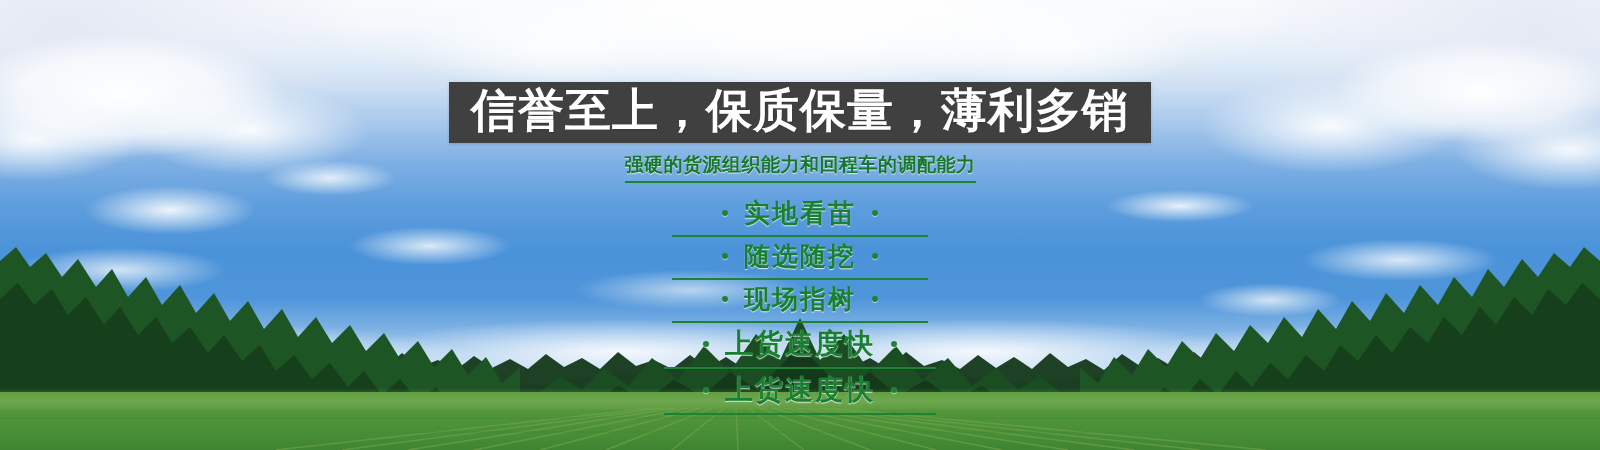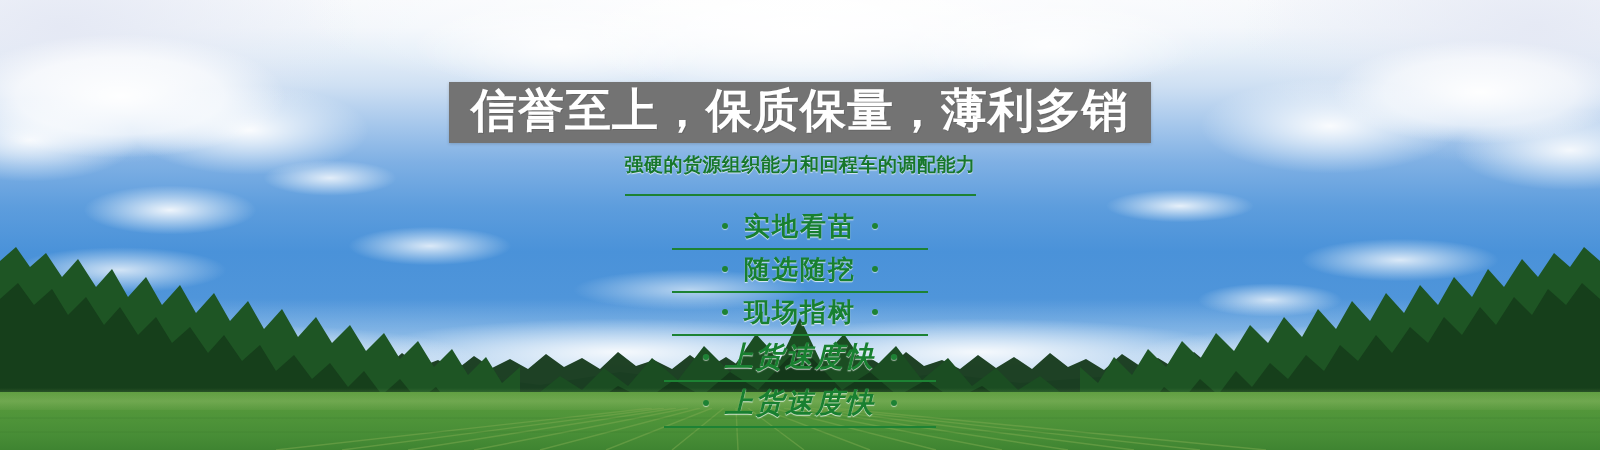--- a/index.html
+++ b/index.html
@@ -109,21 +109,21 @@
   }
 
   
   .content {
     position:absolute; left:0; top:0; width:1600px; height:450px;
     display:flex; flex-direction:column; align-items:center;
   }
 
   .headline-bar {
     margin-top:82px;
-    background:#737373;
+    background:#404040;
     padding:5px 22px 9px 22px;
     box-shadow:0 1px 3px rgba(0,0,0,0.18);
   }
   .headline-text {
     font-family:"DejaVu Sans","Liberation Sans",sans-serif;
     font-size:46px;
     font-weight:bold;
     color:#ffffff;
     letter-spacing:1px;
     line-height:1.02;
@@ -132,42 +132,42 @@
   }
 
   .subtitle {
     margin-top:9px;
     font-family:"DejaVu Sans","Liberation Sans",sans-serif;
     font-size:19px;
     font-weight:bold;
     color:#17772c;
     letter-spacing:0.5px;
     white-space:nowrap;
-    padding-bottom:16px;
+    padding-bottom:3px;
     border-bottom:2px solid #1d8234;
     text-shadow:0 1px 1px rgba(255,255,255,0.75);
   }
 
   .feature-list {
     margin-top:11px;
     display:flex;
     flex-direction:column;
     align-items:center;
   }
   .feature-row {
     display:flex;
     align-items:center;
     justify-content:center;
     gap:16px;
     padding:2px 0 4px 0;
     border-bottom:2px solid #1d8234;
     width:256px;
   }
   .feature-row:nth-child(4),
-  .feature-row:nth-child(5) { width:272px;font-style:italic; }
+  .feature-row:nth-child(5) { width:272px; }
 
   .dot {
     width:6px; height:6px; border-radius:50%;
     background:#1d8234;
     flex:0 0 auto;
     box-shadow:0 1px 1px rgba(255,255,255,0.6);
   }
   .feature-label {
     font-family:"DejaVu Sans","Liberation Sans",sans-serif;
     font-size:26px;

